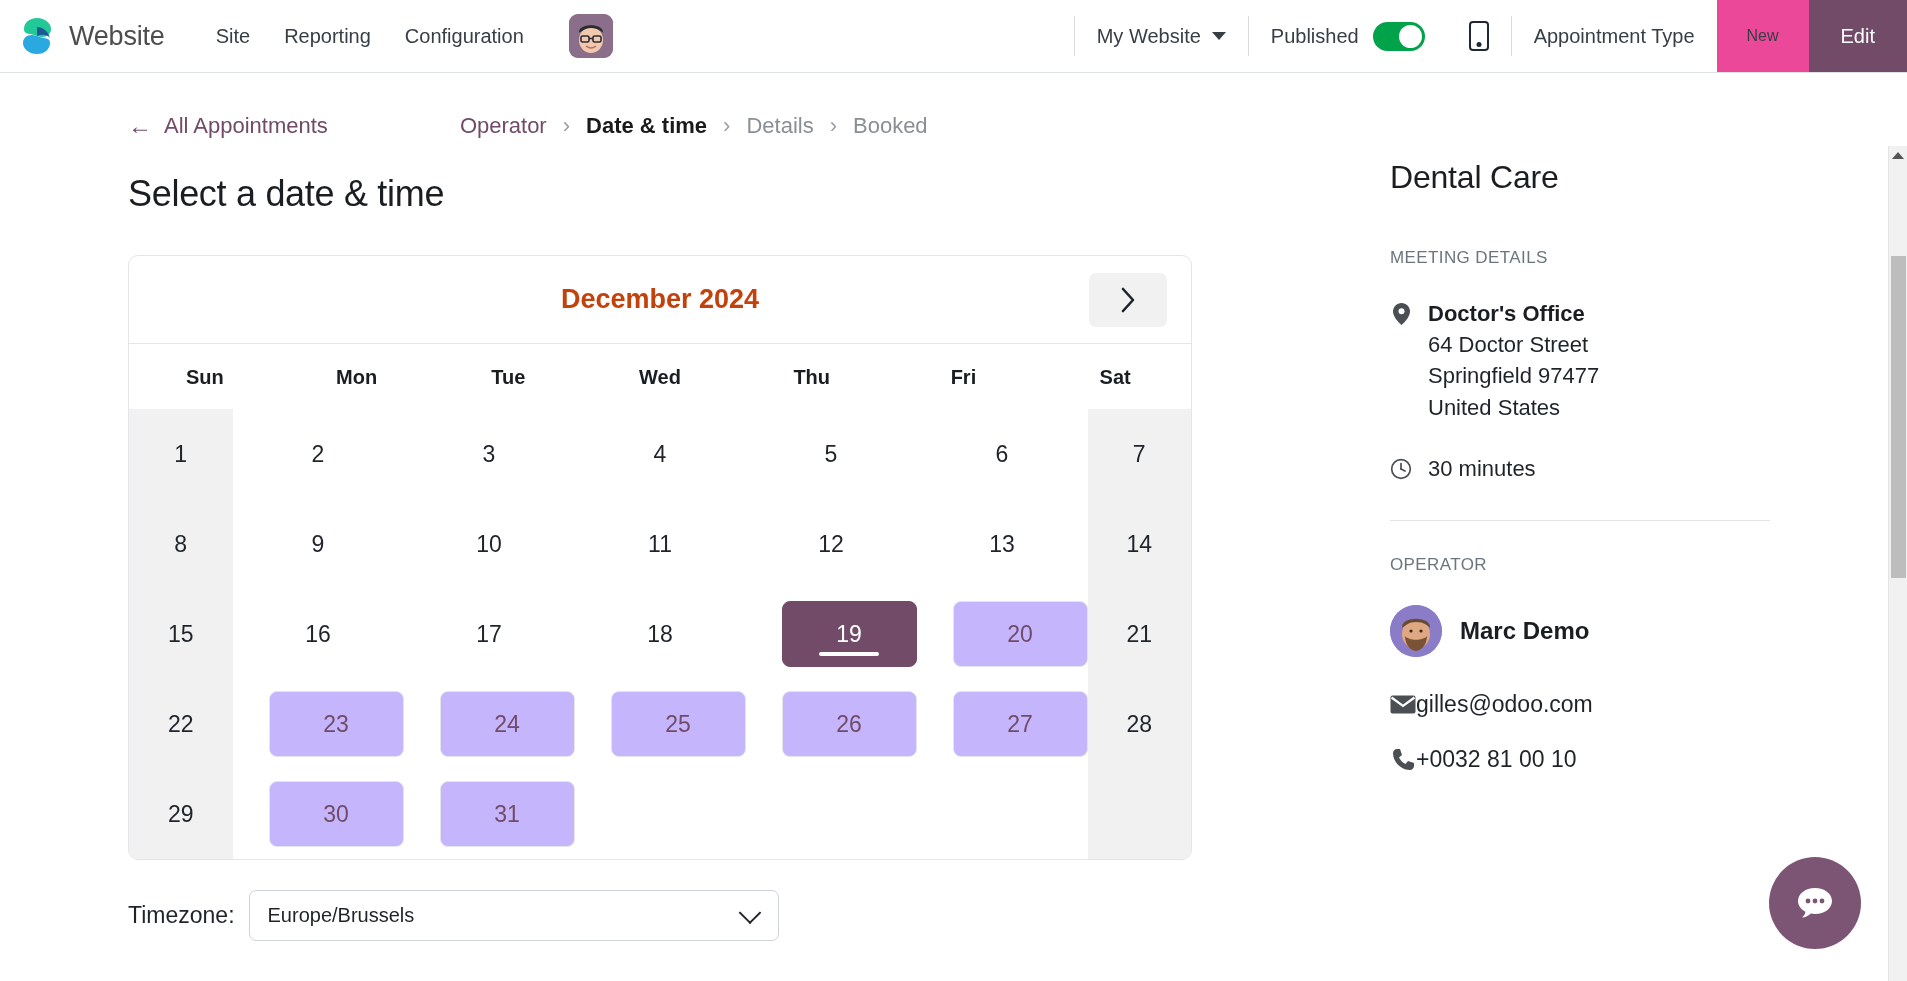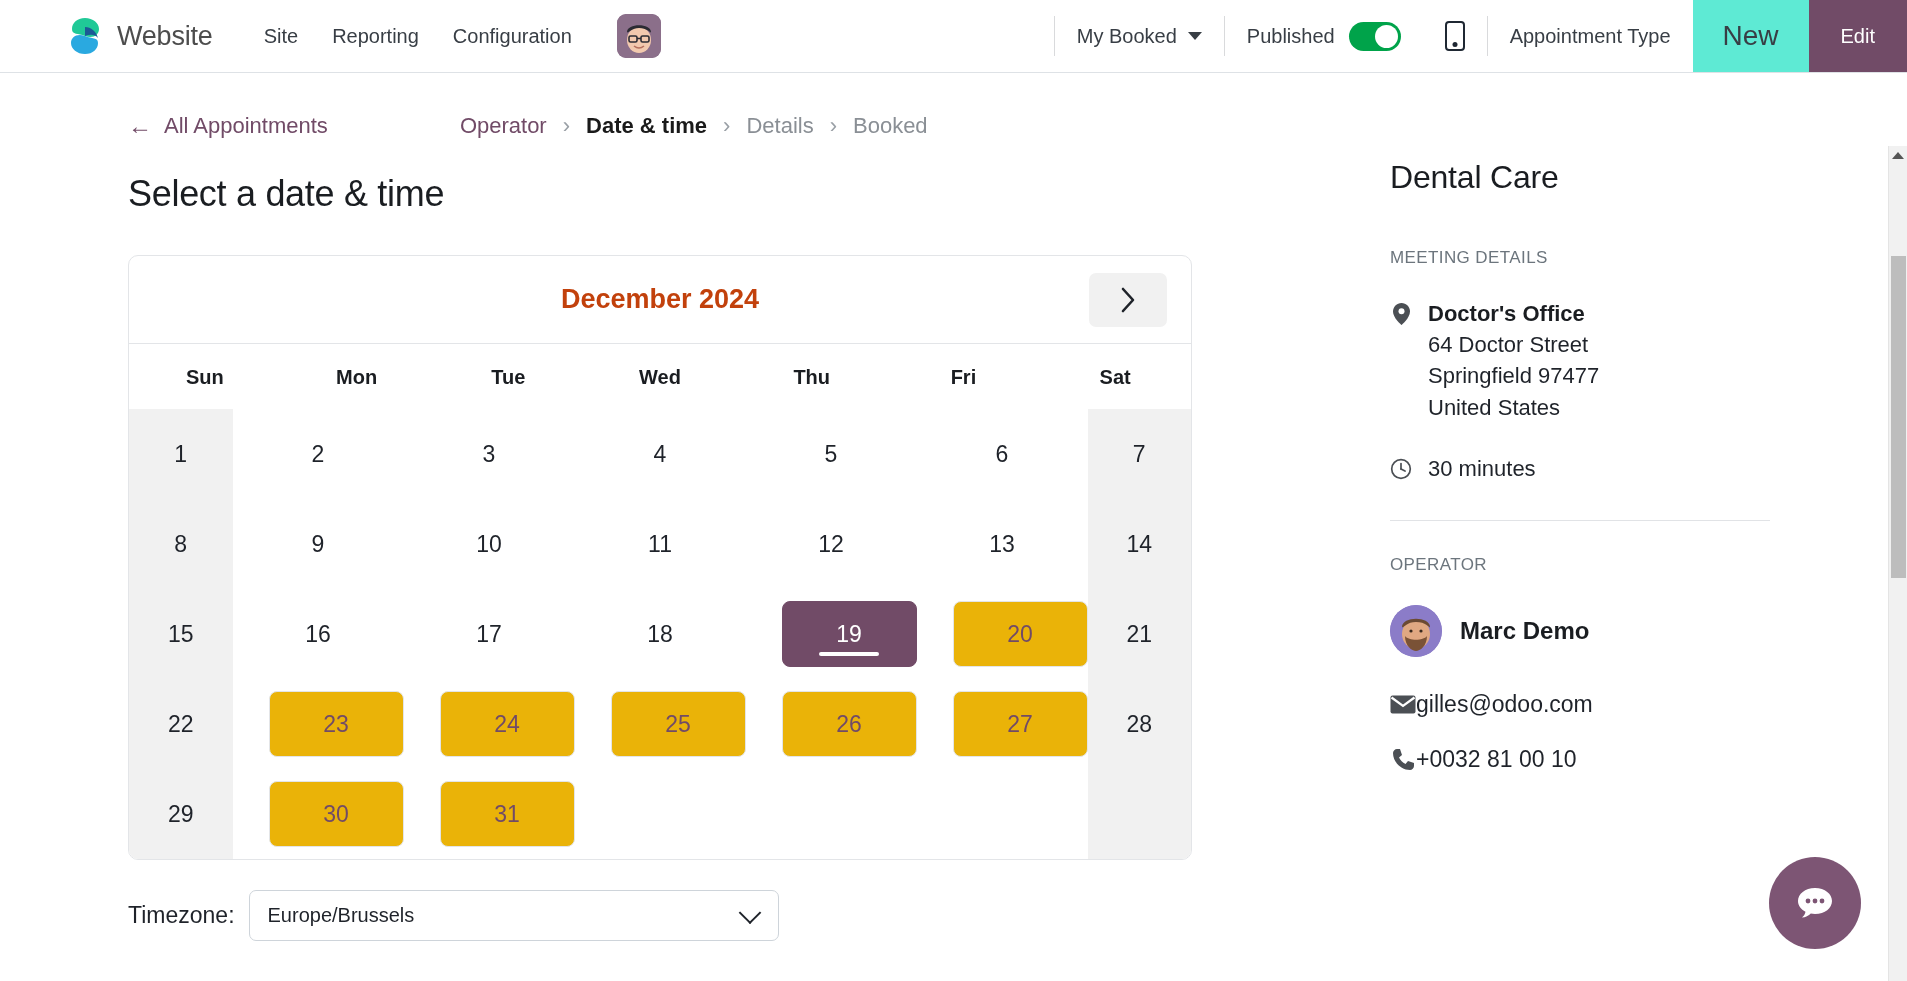--- a/index.html
+++ b/index.html
@@ -10,21 +10,20 @@
     overflow: hidden;
   }
 
   
   .topbar {
     height: 73px; width: 100%;
     display: flex; align-items: stretch;
     background: #ffffff;
     border-bottom: 1px solid #dee2e6;
     position: relative;
-    padding-left: 48px;
   }
   .tb-left { display: flex; align-items: center; padding-left: 18px; flex: 0 0 auto; }
   .odoo-logo { width: 38px; height: 42px; position: relative; margin-right: 13px; }
   .odoo-logo svg { width: 38px; height: 42px; display:block; }
   .app-name {
     font-size: 27px; color: #4d4d4d; font-weight: 400;
     letter-spacing: -0.2px; margin-right: 34px;
   }
   .menu-item {
     font-size: 20px; color: #383e45; padding: 0 17px;
@@ -59,21 +58,21 @@
     width: 23px; height: 23px; border-radius: 50%; background: #fff;
   }
   .mobile-icon { width: 20px; height: 30px; border: 2.5px solid #1f2833; border-radius: 4px; position: relative; }
   .mobile-icon::after {
     content: ""; position: absolute; bottom: 2px; left: 50%;
     transform: translateX(-50%); width: 5px; height: 5px;
     border-radius: 50%; background: #1f2833;
   }
   .btn-new {
     display: flex; align-items: center; padding: 0 30px;
-    font-size: 28px; color: #383e45; background: #5eead4; cursor: pointer;
+    font-size: 16px; color: #383e45; background: #ec4899; cursor: pointer;
   }
   .btn-edit {
     display: flex; align-items: center; padding: 0 32px;
     font-size: 20px; color: #ffffff; background: #714b67;
     font-weight: 400; cursor: pointer;
   }
 
   
   .page {
     display: flex; width: 100%; height: 908px;
@@ -143,21 +142,21 @@
     height: 90px; display: flex; align-items: center; justify-content: center;
     font-size: 23px; color: #1f232a;
   }
   .weekend-bg { background: #f1f1f1; }
   .daybox {
     width: 135px; height: 66px; border-radius: 8px;
     display: flex; align-items: center; justify-content: center;
     font-size: 23px; cursor: pointer; margin-left: 36px;
   }
   .daybox.available {
-    background: #eab308; border: 1px solid #e3e5e8; color: #714b67;
+    background: #c4b5fd; border: 1px solid #e3e5e8; color: #714b67;
   }
   .daybox.selected {
     background: #714b67; border: 1px solid #714b67; color: #ffffff;
     position: relative; flex-direction: column; gap: 4px;
   }
   .daybox.selected .sel-underline {
     width: 60px; height: 4px; background: #ffffff; border-radius: 2px;
     position: absolute; bottom: 10px; left: 50%; transform: translateX(-50%);
   }
 
@@ -260,21 +259,21 @@
         <rect x="24" y="22" width="8" height="6" rx="1.6" fill="none" stroke="#2b2b33" stroke-width="1.6"></rect>
         <line x1="20" y1="24.5" x2="24" y2="24.5" stroke="#2b2b33" stroke-width="1.6"></line>
         <path d="M17 32 Q22 36 27 32" stroke="#b5715e" stroke-width="1.6" fill="none"></path>
       </svg>
     </div>
   </div>
 
   <div class="tb-right">
     <div class="tb-sep"></div>
     <div class="tb-cell">
-      <span>My Booked</span>
+      <span>My Website</span>
       <span class="caret-down"></span>
     </div>
     <div class="tb-sep"></div>
     <div class="tb-cell">
       <span>Published</span>
       <span class="toggle-switch">
         <span class="toggle-knob"></span>
       </span>
     </div>
     <div class="tb-cell">

